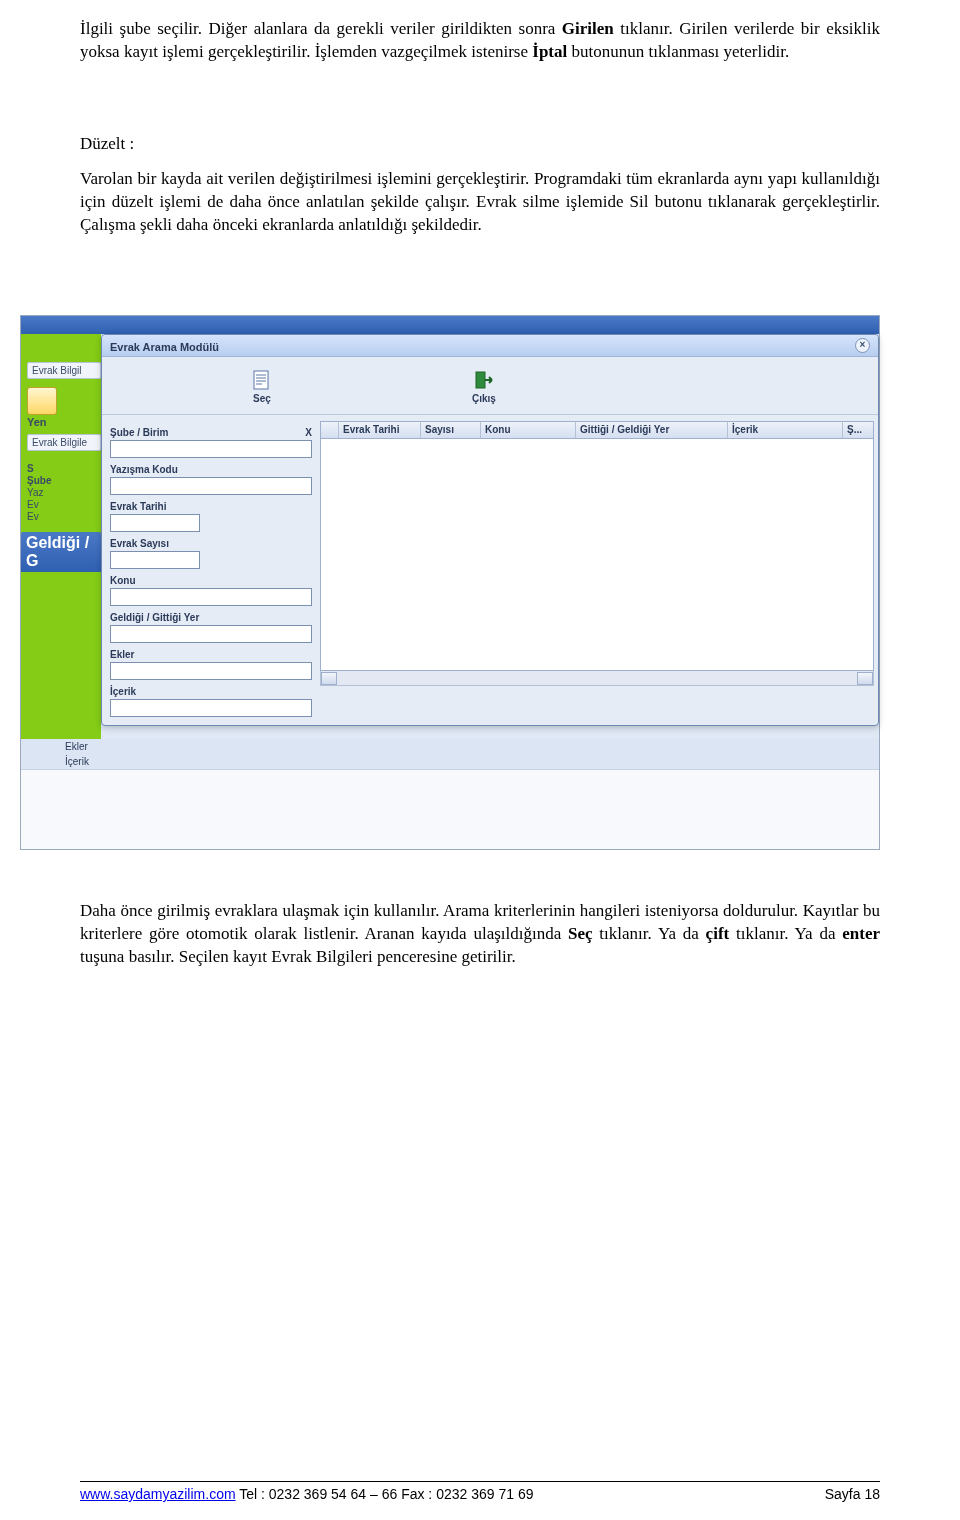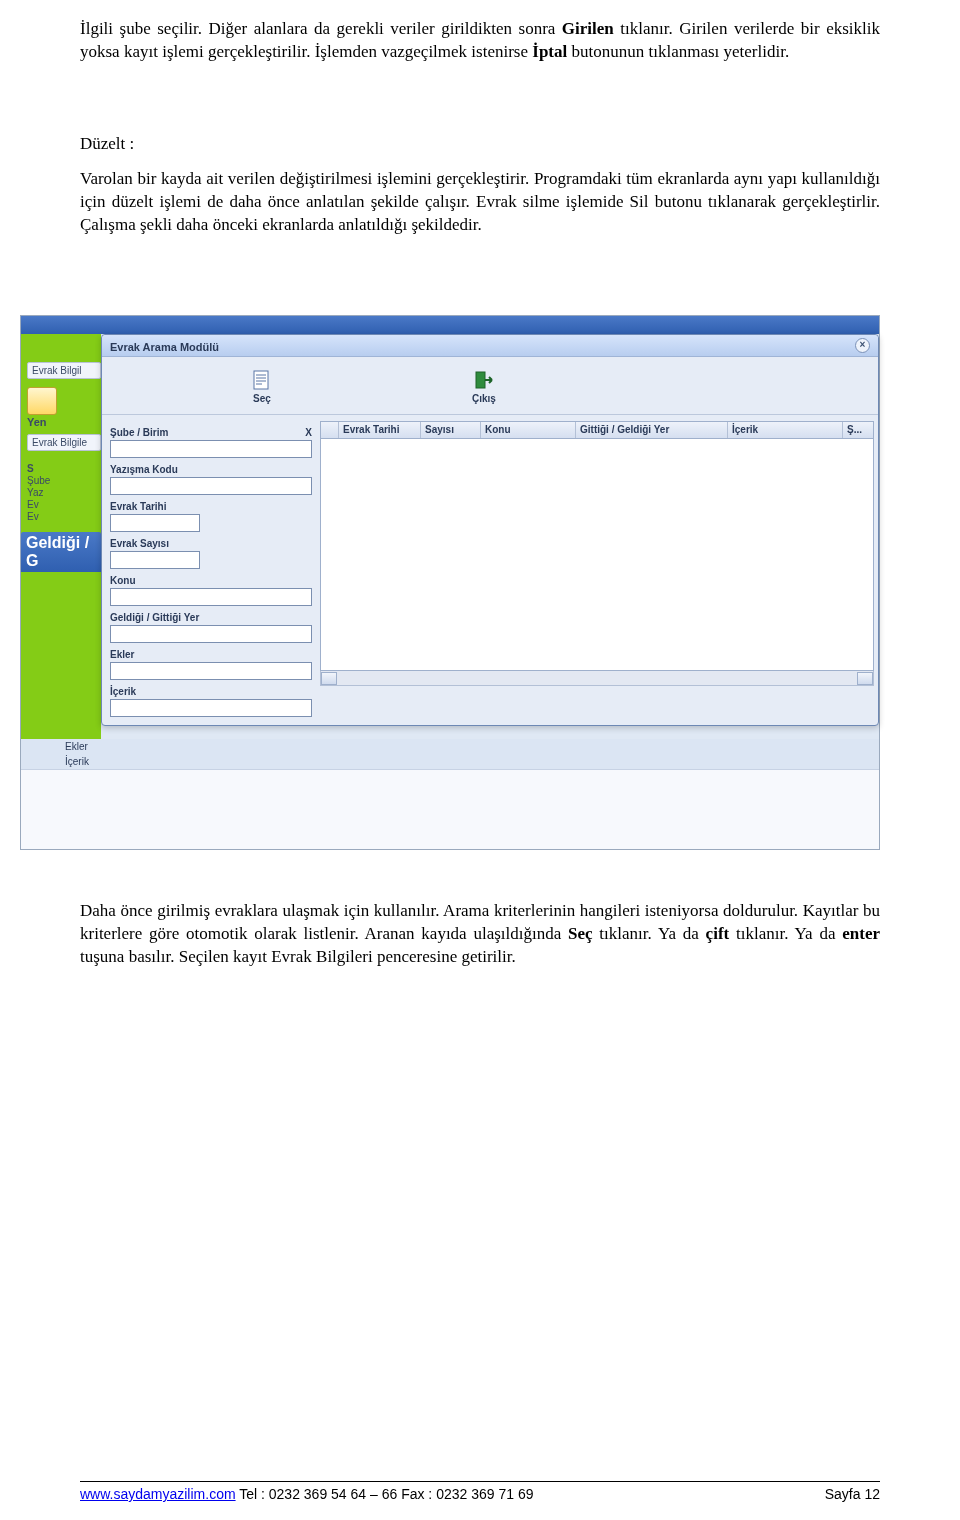--- a/index.html
+++ b/index.html
@@ -280,21 +280,21 @@
 
     <div class="app-body">
       <div class="left-col">
         <div style="height:20px"></div>
         <div class="left-tab">Evrak Bilgil</div>
         <div class="left-btn"></div>
         <div class="left-line" style="margin-left:6px; font-weight:bold;">Yen</div>
         <div class="left-tab" style="margin-top:6px;">Evrak Bilgile</div>
         <div class="left-group">
           <div class="left-line" style="font-weight:bold;">S</div>
-          <div class="left-line" style="font-weight:normal;">Şube</div>
+          <div class="left-line" style="font-weight:bold;">Şube</div>
           <div class="left-line">Yaz</div>
           <div class="left-line">Ev</div>
           <div class="left-line">Ev</div>
         </div>
         <div class="left-dark-title" style="margin:10px 0 0 0;">Geldiği / G</div>
       </div>
     </div>
 
     <div class="modal">
       <div class="modal-title">
@@ -381,15 +381,15 @@
 
 </div>
 
 <div class="footer">
   <hr class="footer-line">
   <div class="footer-row">
     <div>
       <span class="footer-link">www.saydamyazilim.com</span>
       <span> Tel  : 0232 369 54 64 – 66 Fax : 0232 369 71 69</span>
     </div>
-    <div>Sayfa 12</div>
+    <div>Sayfa 18</div>
   </div>
 </div>
 
 </body></html>

